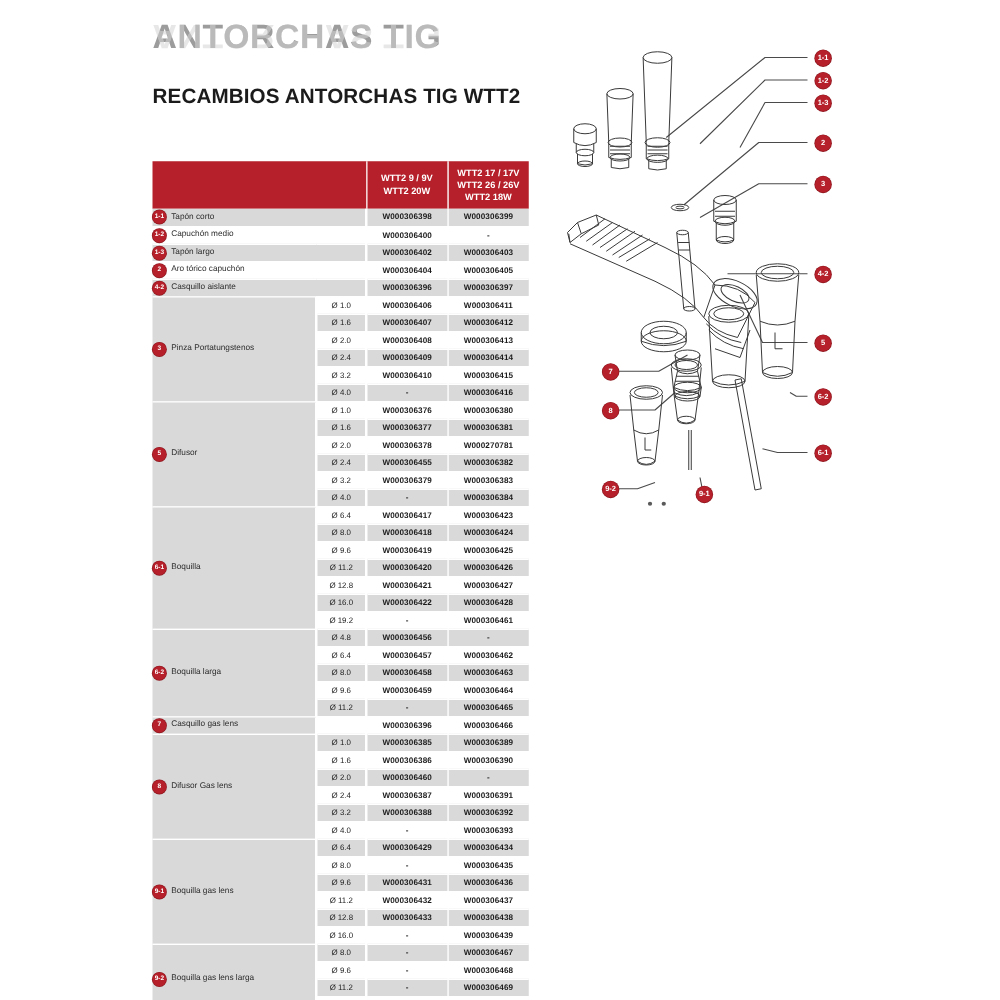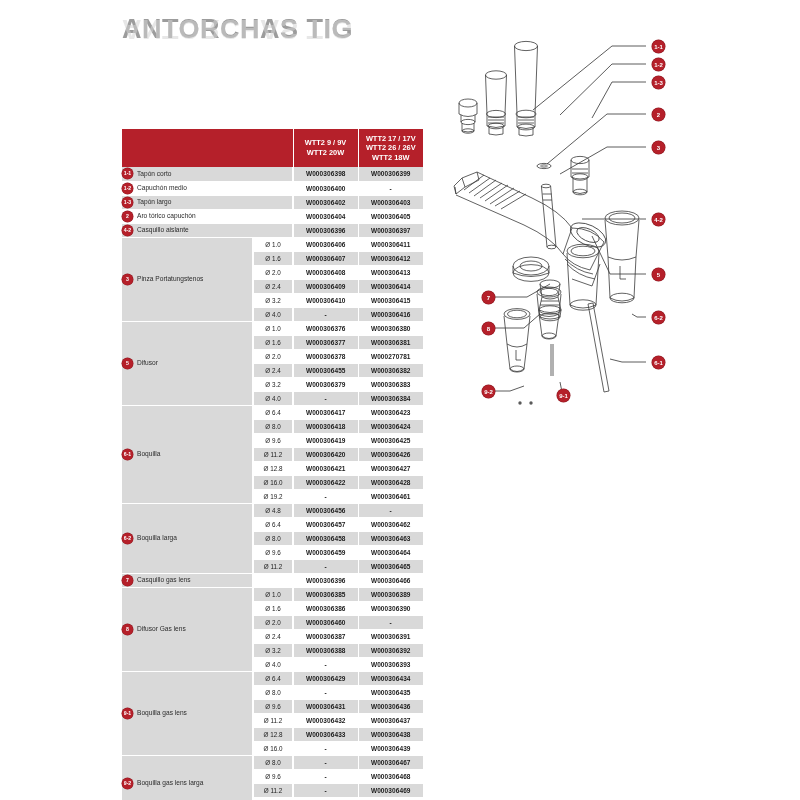--- a/index.html
+++ b/index.html
@@ -188,20 +188,21 @@
 </style>
 </head>
 <body>
 
 <div id="page">
 
   <div class="ghost-title-wrap">
     <div class="ghost-title">ANTORCHAS TIG</div>
     <div class="ghost-title-reflection">ANTORCHAS TIG</div>
   </div>
+  <div class="main-title">RECAMBIOS ANTORCHAS TIG WTT2</div>
 
   <table id="parts-table">
     <colgroup>
       <col class="col-name">
         <col class="col-dia">
         <col class="col-a">
         <col class="col-b">
     </colgroup>
     <thead>
       <tr>

